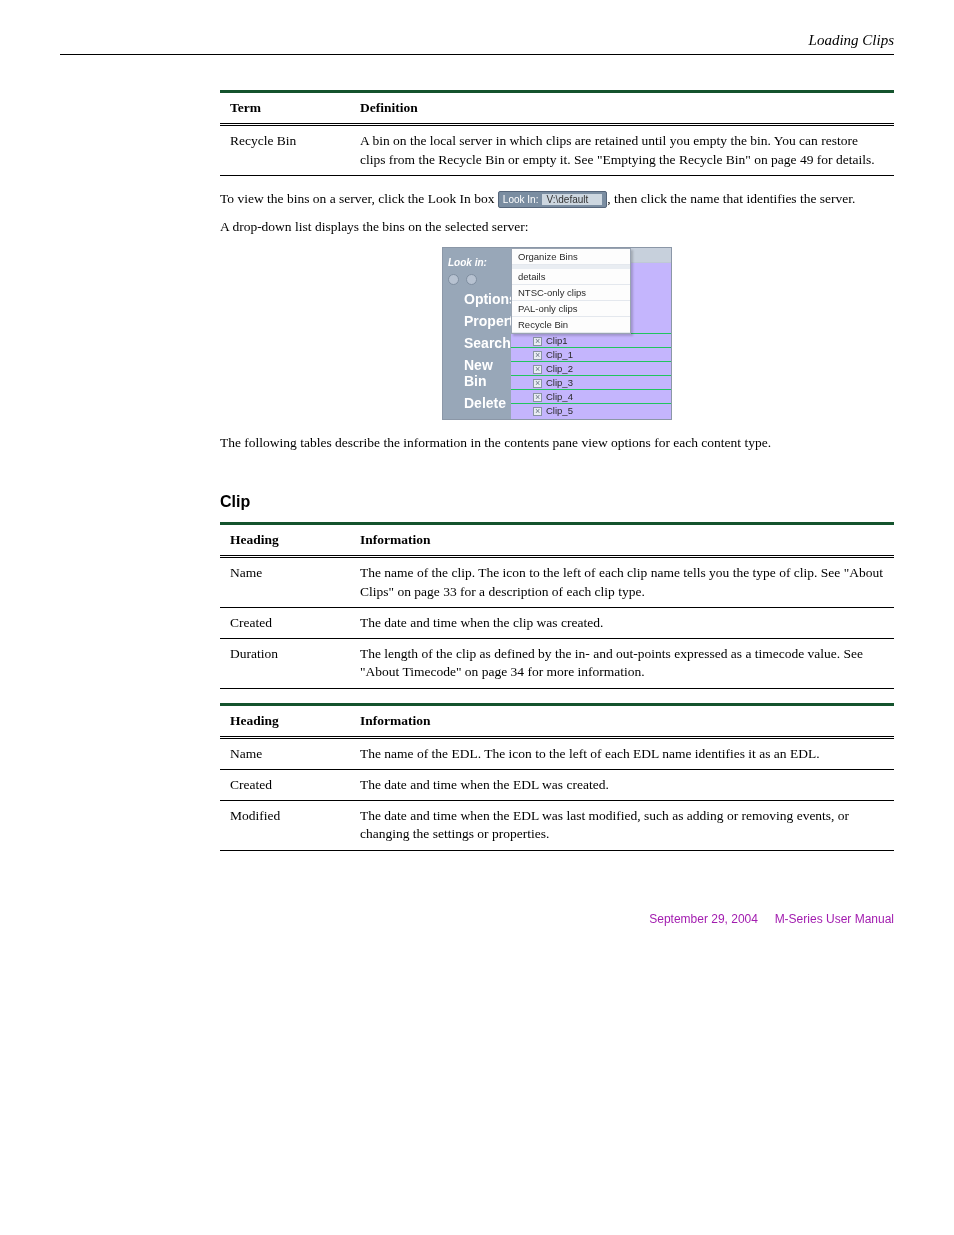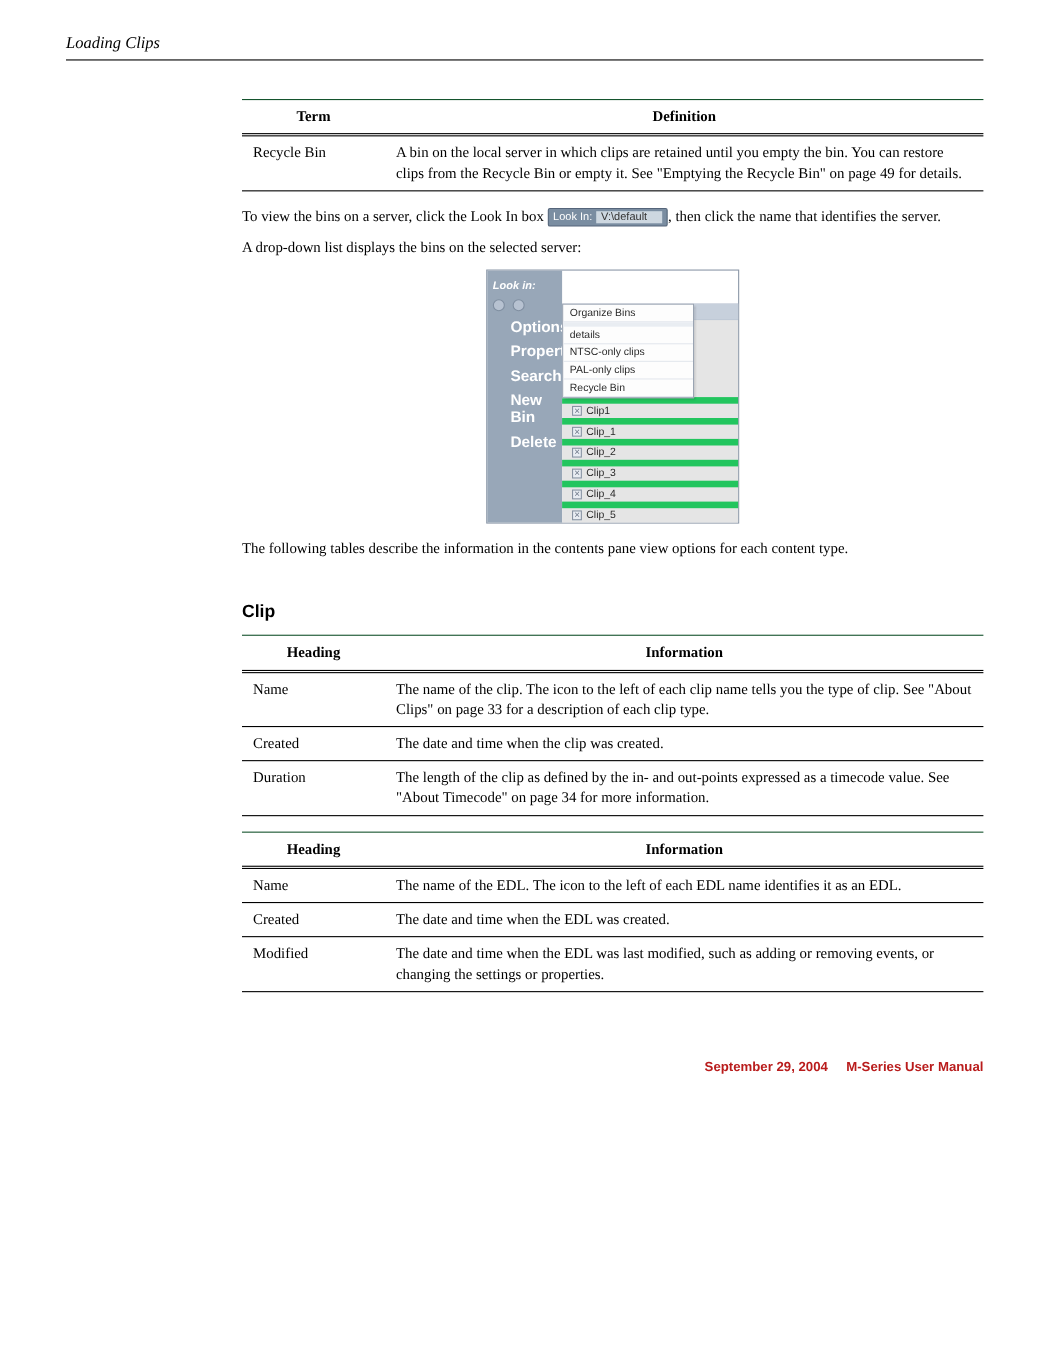--- a/index.html
+++ b/index.html
@@ -7,20 +7,21 @@
     font-family: "Times New Roman", Times, serif;
     background: #fff;
     color: #000;
     width: 954px;
     margin: 0 auto;
     padding: 30px 60px 40px 60px;
     font-size: 14px;
     line-height: 1.35;
   }
   .page-header {
+    text-align: right;
     font-style: italic;
     font-family: Georgia, serif;
     font-size: 15px;
     padding-bottom: 6px;
     margin-bottom: 25px;
   }
   .hr { border-top: 1px solid #000; margin: 4px 0; }
   .content { margin-left: 160px; }
   table.spec {
     width: 100%;
@@ -29,23 +30,22 @@
     font-size: 13.5px;
   }
   table.spec th, table.spec td {
     padding: 6px 10px;
     text-align: left;
     vertical-align: top;
     border-bottom: 1px solid #000;
   }
   table.spec thead th {
     font-weight: bold;
-    border-top: 1px solid #14532d;
+    border-top: 3px solid #14532d;
     border-bottom: 3px double #000;
-    text-align: center;
   }
   table.spec col.term { width: 130px; }
   p.body { margin: 10px 0; font-size: 13.5px; }
   .btn-chip {
     display:inline-block; vertical-align:middle;
     background:#7a8da1; color:#fff;
     font: 10px Arial, sans-serif;
     padding:2px 4px; border:1px solid #55657a;
     border-radius:2px;
   }
@@ -75,39 +75,39 @@
   .ui-shot .side .btn {
     color:#fff; font-weight:bold; font-size:14px;
     display:block; margin:6px 16px;
   }
   .ui-shot .side .dot {
     width:11px; height:11px; border-radius:50%;
     background:#b7c2d1; display:inline-block;
     vertical-align:middle; margin-right:4px;
     border:1px solid #7f8ea0;
   }
-  .ui-shot .main { flex:1; background:#e5e5e5; position:relative;margin-top:30px; }
+  .ui-shot .main { flex:1; background:#c4b5fd; position:relative; }
   .ui-shot .path {
     background:#bfc9d6; color:#3a3a3a;
     font-size:9.5px; padding:2px 4px;
   }
   .ui-shot .menu {
     position:absolute; top:0; left:0; right:40px;
     background:#fdfdfd; border:1px solid #9aa4b2;
     box-shadow: 2px 2px 2px rgba(0,0,0,.18);
     z-index:2;
   }
   .ui-shot .menu .mi {
     padding:2px 6px; font-size:9.5px; border-bottom:1px solid #e4e8ee;
   }
   .ui-shot .menu .sep { height:4px; background:#e9edf2; }
   .ui-shot .cliplist { padding-top: 70px; }
   .ui-shot .clip {
-    padding:1px 9px; font-size:9.5px;
-    border-top:6px solid #22c55e;
+    padding:1px 22px; font-size:9.5px;
+    border-top:1px solid #22c55e;
   }
   .ui-shot .clip .ic {
     display:inline-block; width:9px; height:9px;
     border:1px solid #8893a2; background:#e9edf3;
     margin-right:4px; vertical-align:middle;
     position:relative;
   }
   .ui-shot .clip .ic:before {
     content:'×'; position:absolute; top:-2px; left:1px;
     font-size:9px; color:#6d7789;
@@ -119,24 +119,23 @@
 
   h2.subhead {
     font-family: Arial, sans-serif;
     font-weight: bold;
     font-size: 16px;
     margin: 38px 0 6px 0;
   }
   .footnote {
     font-family: Arial, sans-serif;
     font-size: 12px;
-    color:#b91c1c;
+    color:#a21caf;
     text-align: right;
     margin-top: 60px;
-    font-weight: bold;
   }
 </style>
 </head>
 <body>
 
 <div class="page-header">
   <span>Loading Clips</span>
   <div class="hr"></div>
 </div>
 

